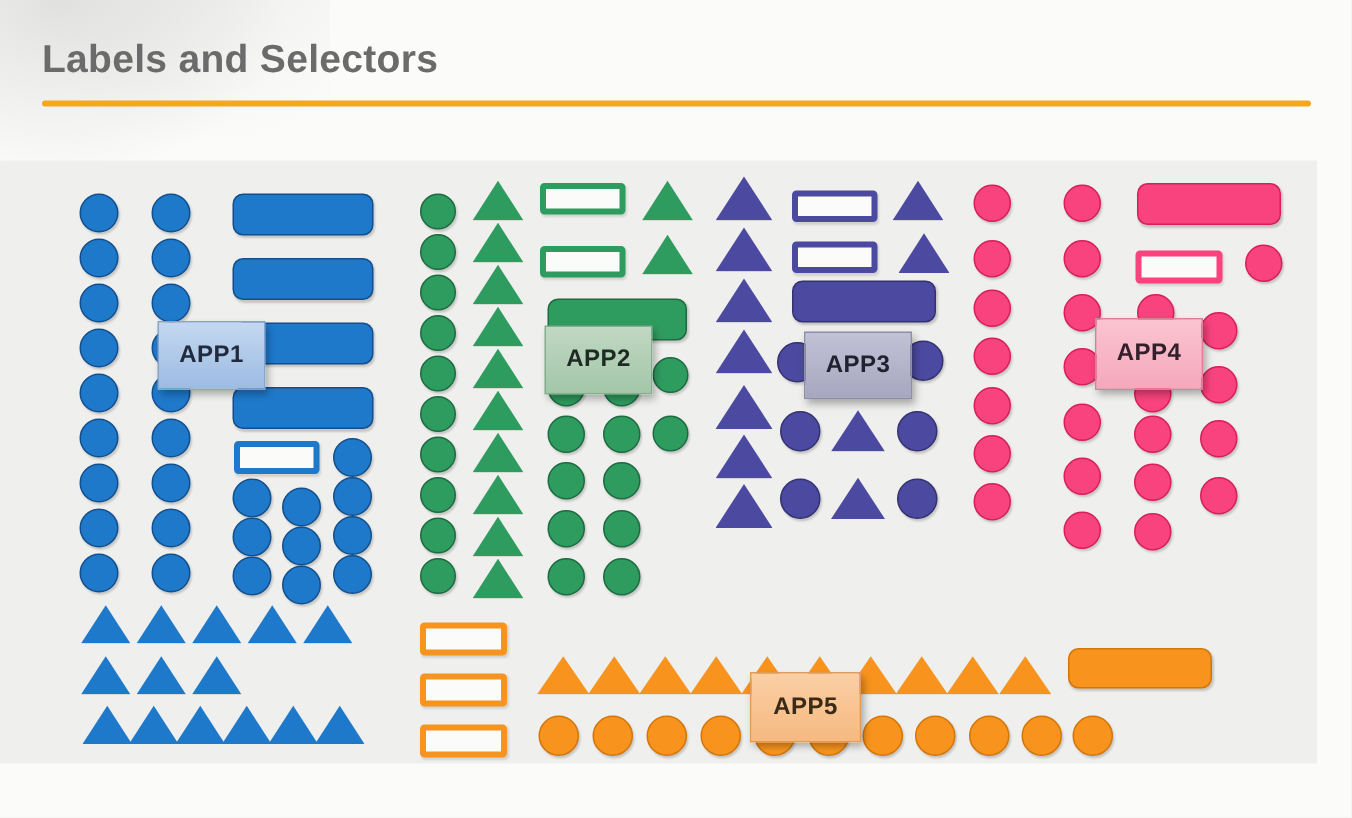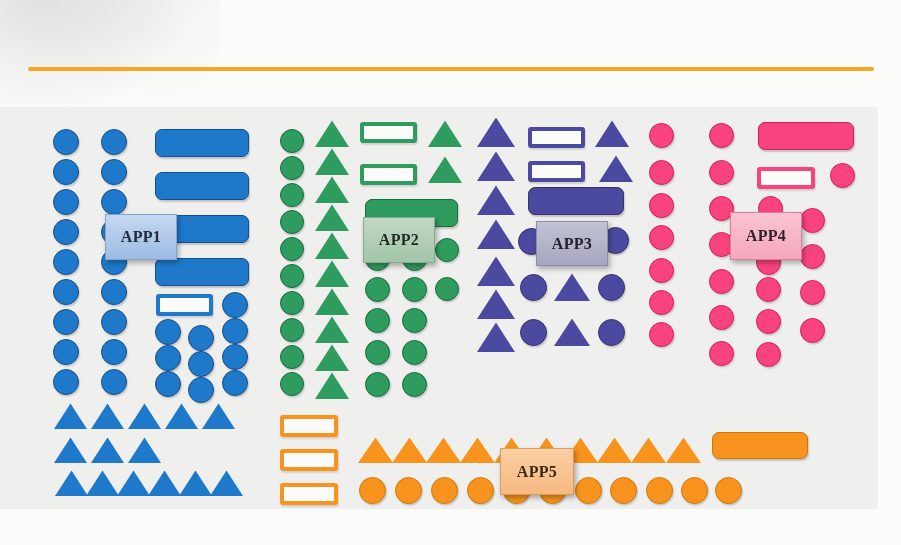--- a/index.html
+++ b/index.html
@@ -19,38 +19,39 @@
     position:absolute;left:28px;top:24px;
     font-size:26px;font-weight:bold;color:#6b6b6b;letter-spacing:0.2px;
   }
   .accent-rule{
     position:absolute;left:28px;top:67px;width:846px;height:4px;border-radius:2px;
   }
   .diagram-panel{
     position:absolute;left:0;top:107px;width:878px;height:402px;
     background:#efefed;
   }
-  .shape-layer{position:absolute;left:0;top:0;width:901px;height:435px;font-family:Liberation Serif, serif;}
+  .shape-layer{position:absolute;left:0;top:0;width:901px;height:435px;}
   .cluster{position:absolute;left:0;top:0;width:0;height:0;}
   .shape{position:absolute;box-sizing:border-box;}
   .shape.c{border-radius:50%;border:1px solid;box-shadow:1px 1.5px 1.5px rgba(0,0,0,0.18);}
   .shape.r{border-radius:7px;border:1px solid;box-shadow:1px 1.5px 1.5px rgba(0,0,0,0.18);}
   .shape.o{border-radius:3px;border:4px solid;background:#fbfbfa;box-shadow:1px 1.5px 1.5px rgba(0,0,0,0.12);}
   .shape.t{clip-path:polygon(50% 2%,0% 100%,100% 100%);filter:drop-shadow(1px 1.2px 1px rgba(0,0,0,0.22));}
   .app-label{
     position:absolute;display:flex;align-items:center;justify-content:center;
     font-size:16px;font-weight:600;letter-spacing:0.3px;
     border:1px solid;box-shadow:2px 3px 5px rgba(0,0,0,0.30);z-index:5;
   }
 </style>
 </head>
 <body>
 
 <div class="stage">
   <div class="corner-blob"></div>
+  <div class="page-title">Labels and Selectors</div>
   <div class="accent-rule" style="background: rgb(245, 167, 30);"></div>
   <div class="diagram-panel" style="background: rgb(239, 239, 237);"></div>
   <div class="shape-layer">
       <div class="cluster">
         <div class="shape c" style="left: 53px; top: 129px; width: 26px; height: 26px; background: rgb(30, 121, 203); border-color: rgb(18, 79, 140);"></div>
         <div class="shape c" style="left: 53px; top: 159px; width: 26px; height: 26px; background: rgb(30, 121, 203); border-color: rgb(18, 79, 140);"></div>
         <div class="shape c" style="left: 53px; top: 189px; width: 26px; height: 26px; background: rgb(30, 121, 203); border-color: rgb(18, 79, 140);"></div>
         <div class="shape c" style="left: 53px; top: 219px; width: 26px; height: 26px; background: rgb(30, 121, 203); border-color: rgb(18, 79, 140);"></div>
         <div class="shape c" style="left: 53px; top: 249px; width: 26px; height: 26px; background: rgb(30, 121, 203); border-color: rgb(18, 79, 140);"></div>
         <div class="shape c" style="left: 53px; top: 279px; width: 26px; height: 26px; background: rgb(30, 121, 203); border-color: rgb(18, 79, 140);"></div>

